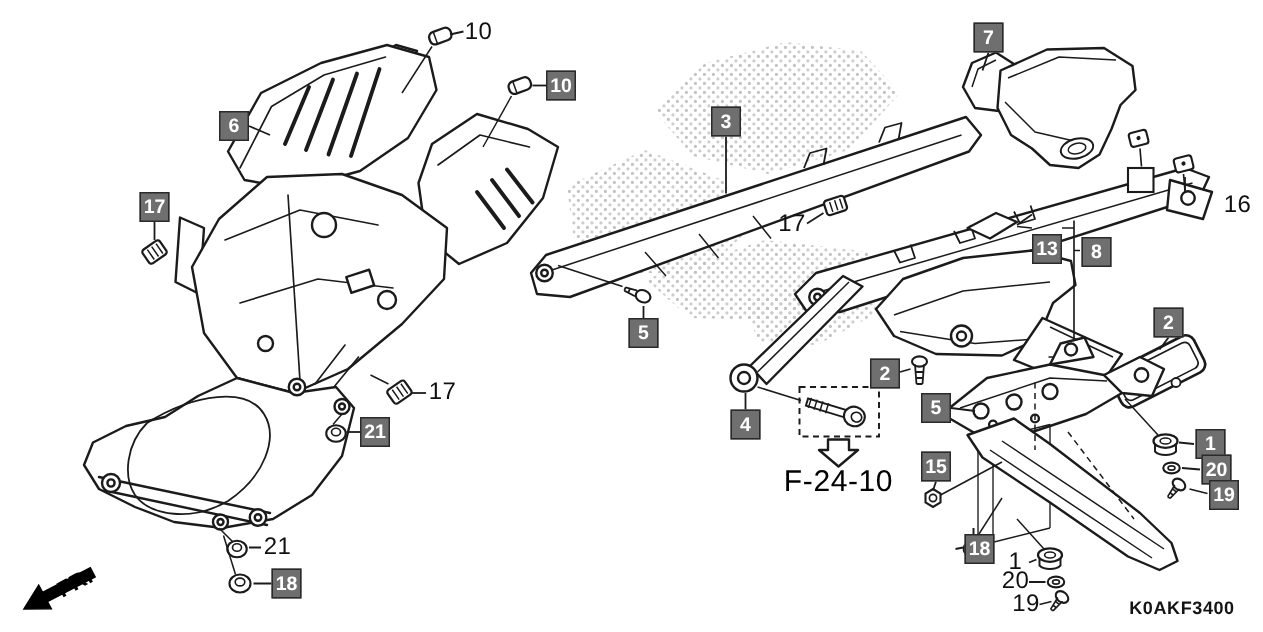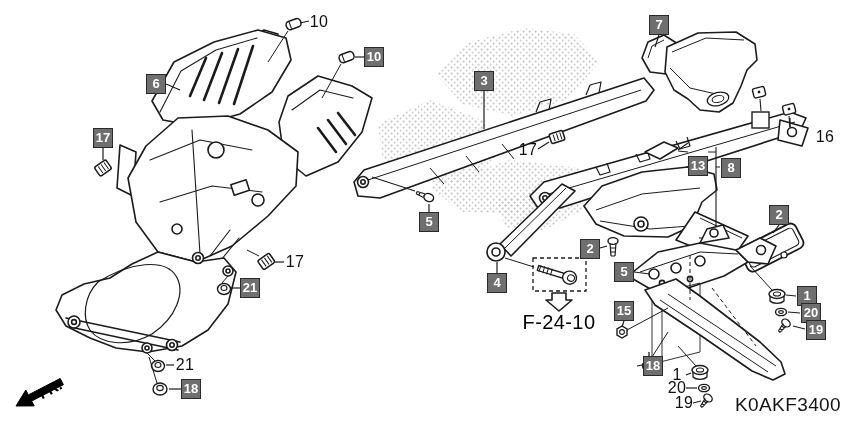--- a/index.html
+++ b/index.html
@@ -18,21 +18,21 @@
     position:absolute;transform:translate(-50%,-50%);
     color:#101010;font-size:16px;font-weight:400;letter-spacing:.3px;
     z-index:3;white-space:nowrap;
   }
   .ref-label{
     position:absolute;transform:translate(-50%,-50%);
     color:#000;font-size:20px;font-weight:normal;letter-spacing:.4px;z-index:3;
   }
   .code-label{
     position:absolute;transform:translate(-50%,-50%);
-    color:#141414;font-size:19px;font-weight:400;letter-spacing:.4px;z-index:3;
+    color:#141414;font-size:12px;font-weight:700;letter-spacing:.4px;z-index:3;
   }
   .fr-label{
     position:absolute;transform:translate(-50%,-50%) rotate(-28deg);
     color:#000;font-size:15px;font-weight:bold;z-index:3;
   }
 </style>
 </head>
 <body>
 
 <div class="stage">

